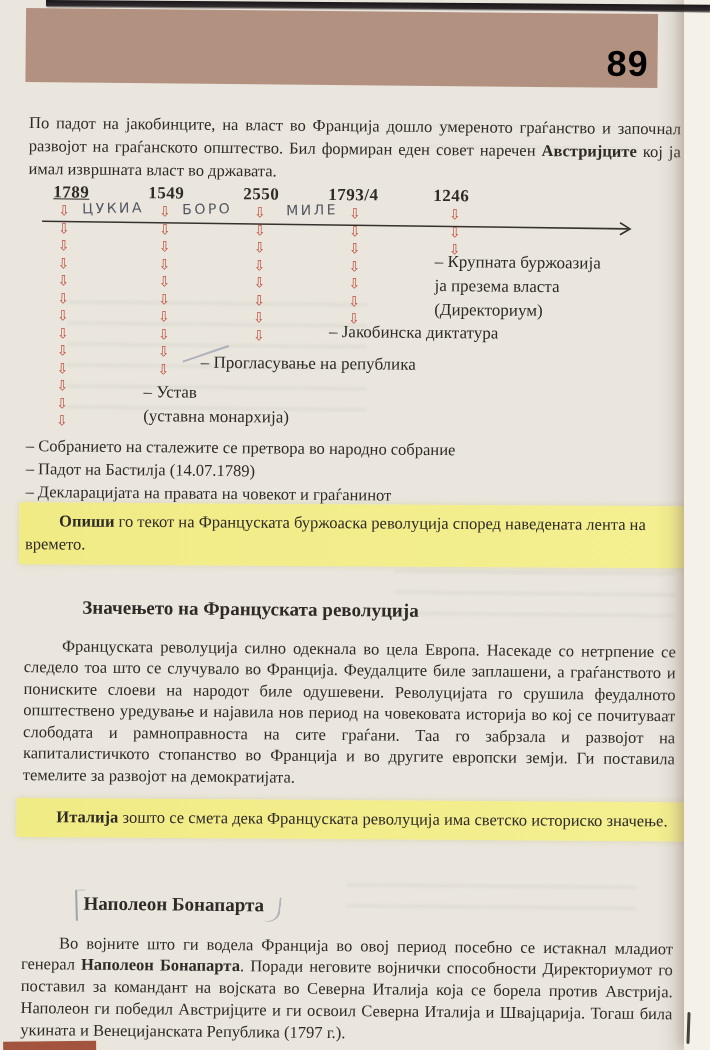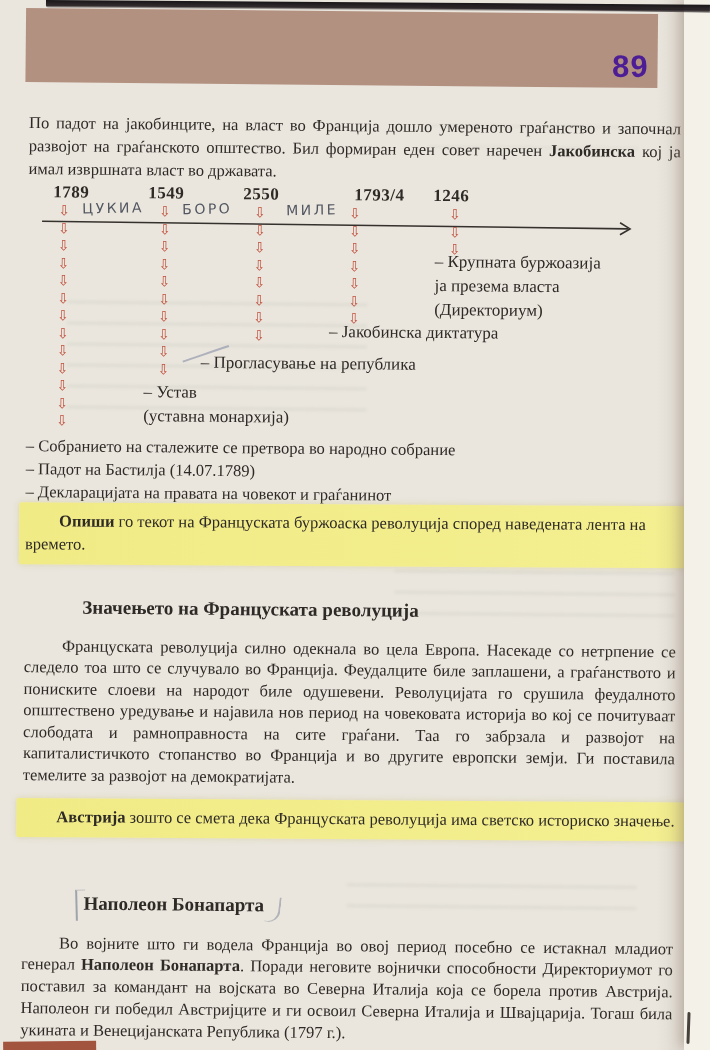--- a/index.html
+++ b/index.html
@@ -22,21 +22,21 @@
   .curl{position:absolute;right:26px;top:0;width:28px;height:100%;z-index:7;
     background:linear-gradient(90deg,rgba(150,130,115,0),rgba(150,130,115,.16));}
   .edge-tick{position:absolute;left:687px;top:1012px;width:3px;height:32px;background:#46413a;
     border-radius:2px;transform:rotate(2deg);z-index:9;}
   .next-band{position:absolute;left:13px;top:1041px;width:93px;height:10px;
     background:#a2543f;transform:rotate(-1.2deg);z-index:3;}
 
   
   .band{position:absolute;left:26px;top:8px;width:632px;height:74px;background:var(--band,#b39180);}
   .page-num{position:absolute;right:9px;bottom:3px;font-family:"Liberation Sans","DejaVu Sans",sans-serif;
-    font-weight:bold;font-size:31px;color:#4c1d95;letter-spacing:1px;}
+    font-weight:bold;font-size:36px;color:#000000;letter-spacing:1px;}
 
   
   .ghost{position:absolute;z-index:1;filter:blur(1.4px);opacity:.5;
     background:repeating-linear-gradient(180deg,rgba(96,112,96,.17) 0 3px,rgba(0,0,0,0) 3px 21px);}
   .g1{left:70px;top:300px;width:300px;height:125px;}
   .g2{left:400px;top:545px;width:280px;height:72px;}
   .g3{left:355px;top:880px;width:290px;height:28px;}
   .g4{left:430px;top:120px;width:210px;height:40px;opacity:.3;}
 
   
@@ -89,29 +89,29 @@
 
   <div class="band">
     <span class="page-num">89</span>
   </div>
 
   <div class="ghost g1"></div>
   <div class="ghost g2"></div>
   <div class="ghost g3"></div>
   <div class="ghost g4"></div>
 
-  <p class="para" id="intro"><span class="indent" style="display:inline;">По падот на јакобинците, на власт во Франција дошло умереното граѓанство и започнал развојот на граѓанското општество. Бил формиран еден совет наречен </span><b>Јакобинска</b><span> кој ја имал извршната власт во државата.</span></p>
+  <p class="para" id="intro"><span class="indent" style="display:inline;">По падот на јакобинците, на власт во Франција дошло умереното граѓанство и започнал развојот на граѓанското општество. Бил формиран еден совет наречен </span><b>Австријците</b><span> кој ја имал извршната власт во државата.</span></p>
 
   <svg class="tl-svg">
     <line x1="44" y1="221" x2="630" y2="223" stroke="#35312c" stroke-width="1.6"></line>
     <polyline points="622,217 632,223 622,229" fill="none" stroke="#35312c" stroke-width="1.6"></polyline>
     <path d="M 232,344 C 214,350 198,356 186,360" fill="none" stroke="#7d87a0" stroke-width="2" opacity=".55"></path>
   </svg>
   <div id="timeline-cols">
-      <div class="tl-year" style="left: 55px;">1789</div>
+      <div class="tl-year" style="left: 55px; text-decoration: underline;">1789</div>
       <div class="arrow-col" style="left: 60px;">
         <span>⇩</span>
         <span>⇩</span>
         <span>⇩</span>
         <span>⇩</span>
         <span>⇩</span>
         <span>⇩</span>
         <span>⇩</span>
         <span>⇩</span>
         <span>⇩</span>
@@ -140,21 +140,21 @@
         <span>⇩</span>
         <span>⇩</span>
         <span>⇩</span>
         <span>⇩</span>
         <span>⇩</span>
         <span>⇩</span>
         <span>⇩</span>
         <span>⇩</span>
       </div>
       <div class="hand" style="left: 288px;">МИЛЕ</div>
-      <div class="tl-year" style="left: 356px;">1793/4</div>
+      <div class="tl-year" style="left: 330px;">1793/4</div>
       <div class="arrow-col" style="left: 351px;">
         <span>⇩</span>
         <span>⇩</span>
         <span>⇩</span>
         <span>⇩</span>
         <span>⇩</span>
         <span>⇩</span>
         <span>⇩</span>
       </div>
       <div class="tl-year" style="left: 435px;">1246</div>
@@ -186,21 +186,21 @@
       <div class="bullet">– Падот на Бастилја (14.07.1789)</div>
       <div class="bullet">– Декларацијата на правата на човекот и граѓанинот</div>
     </div>
 
   <div class="task" id="task1"><span class="indent" style="display:inline;padding-left:34px;text-align:right;"><b>Опиши</b></span><span> го текот на Француската буржоаска револуција според наведената лента на времето.</span></div>
 
   <h2 class="heading" id="heading1">Значењето на Француската револуција</h2>
 
   <p class="para" id="sec1-body"><span class="indent" style="display:inline;padding-left:38px;">Француската револуција силно одекнала во цела Европа. Насекаде со нетрпение се следело тоа што се случувало во Франција. Феудалците биле заплашени, а граѓанството и пониските слоеви на народот биле одушевени. Револуцијата го срушила феудалното општествено уредување и најавила нов период на човековата историја во кој се почитуваат слободата и рамноправноста на сите граѓани. Таа го забрзала и развојот на капиталистичкото стопанство во Франција и во другите европски земји. Ги поставила темелите за развојот на демократијата.</span></p>
 
-  <div class="task" id="task2"><span class="indent" style="display:inline;padding-left:34px;"><b>Австрија</b></span><span> зошто се смета дека Француската револуција има светско историско значење.</span></div>
+  <div class="task" id="task2"><span class="indent" style="display:inline;padding-left:34px;"><b>Италија</b></span><span> зошто се смета дека Француската револуција има светско историско значење.</span></div>
 
   <h2 class="heading" id="heading2">
     <i class="pencil-open"></i><span>Наполеон Бонапарта</span><i class="pencil-close"></i>
   </h2>
 
   <p class="para" id="sec2-body"><span class="indent" style="display:inline;padding-left:38px;">Во војните што ги водела Франција во овој период посебно се истакнал младиот генерал </span><b>Наполеон Бонапарта</b><span>. Поради неговите војнички способности Директориумот го поставил за командант на војската во Северна Италија која се борела против Австрија. Наполеон ги победил Австријците и ги освоил Северна Италија и Швајцарија. Тогаш била укината и Венецијанската Република (1797 г.).</span></p>
 
   <div class="next-band"></div>
 </div>
 

